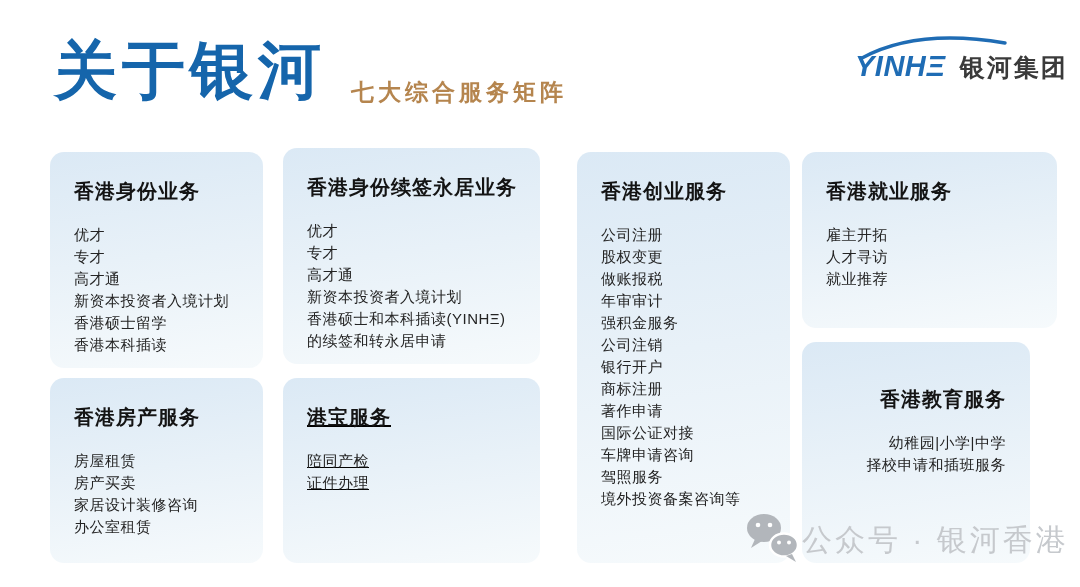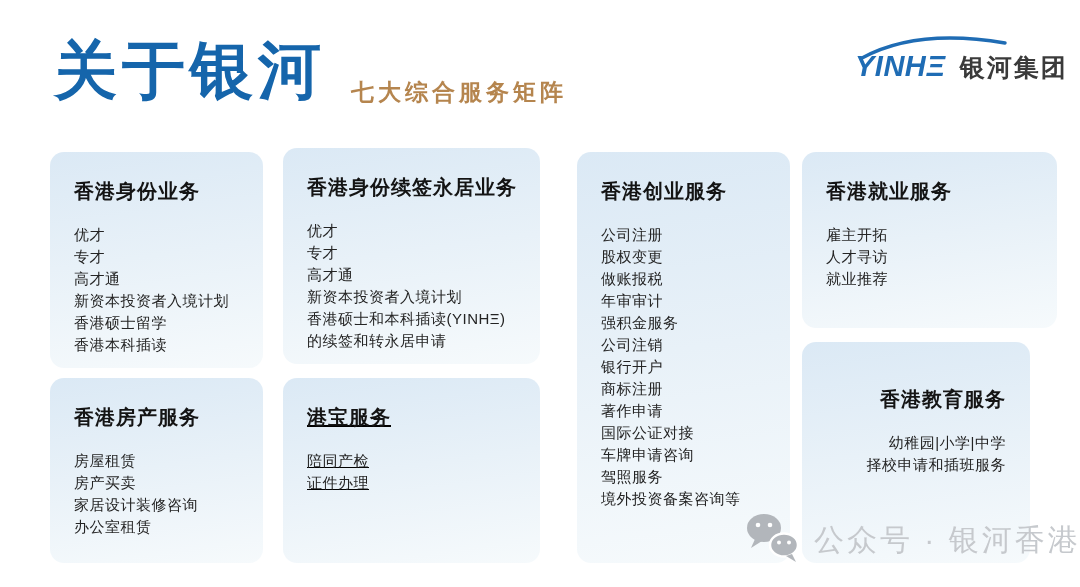--- a/index.html
+++ b/index.html
@@ -45,21 +45,21 @@
   .c2 { left:283px; top:148px; width:257px; height:216px; }
   .c3 { left:577px; top:152px; width:213px; height:411px; }
   .c4 { left:802px; top:152px; width:255px; height:176px; }
   .c5 { left:50px;  top:378px; width:213px; height:185px; }
   .c6 { left:283px; top:378px; width:257px; height:185px;text-decoration:underline; }
   .c7 { left:802px; top:342px; width:228px; height:221px; padding-top:44px;text-align:right; }
 
   
   .watermark {
     position:absolute; left:744px; top:512px; height:56px; z-index:5;
-    display:flex; align-items:center; gap:12px;
+    display:flex; align-items:center; gap:0;
   }
   .watermark-text {
     font-size:30px; color:#c6c9cd; letter-spacing:3px; white-space:nowrap;
   }
 </style>
 </head>
 <body>
 
 <div class="page">
 

